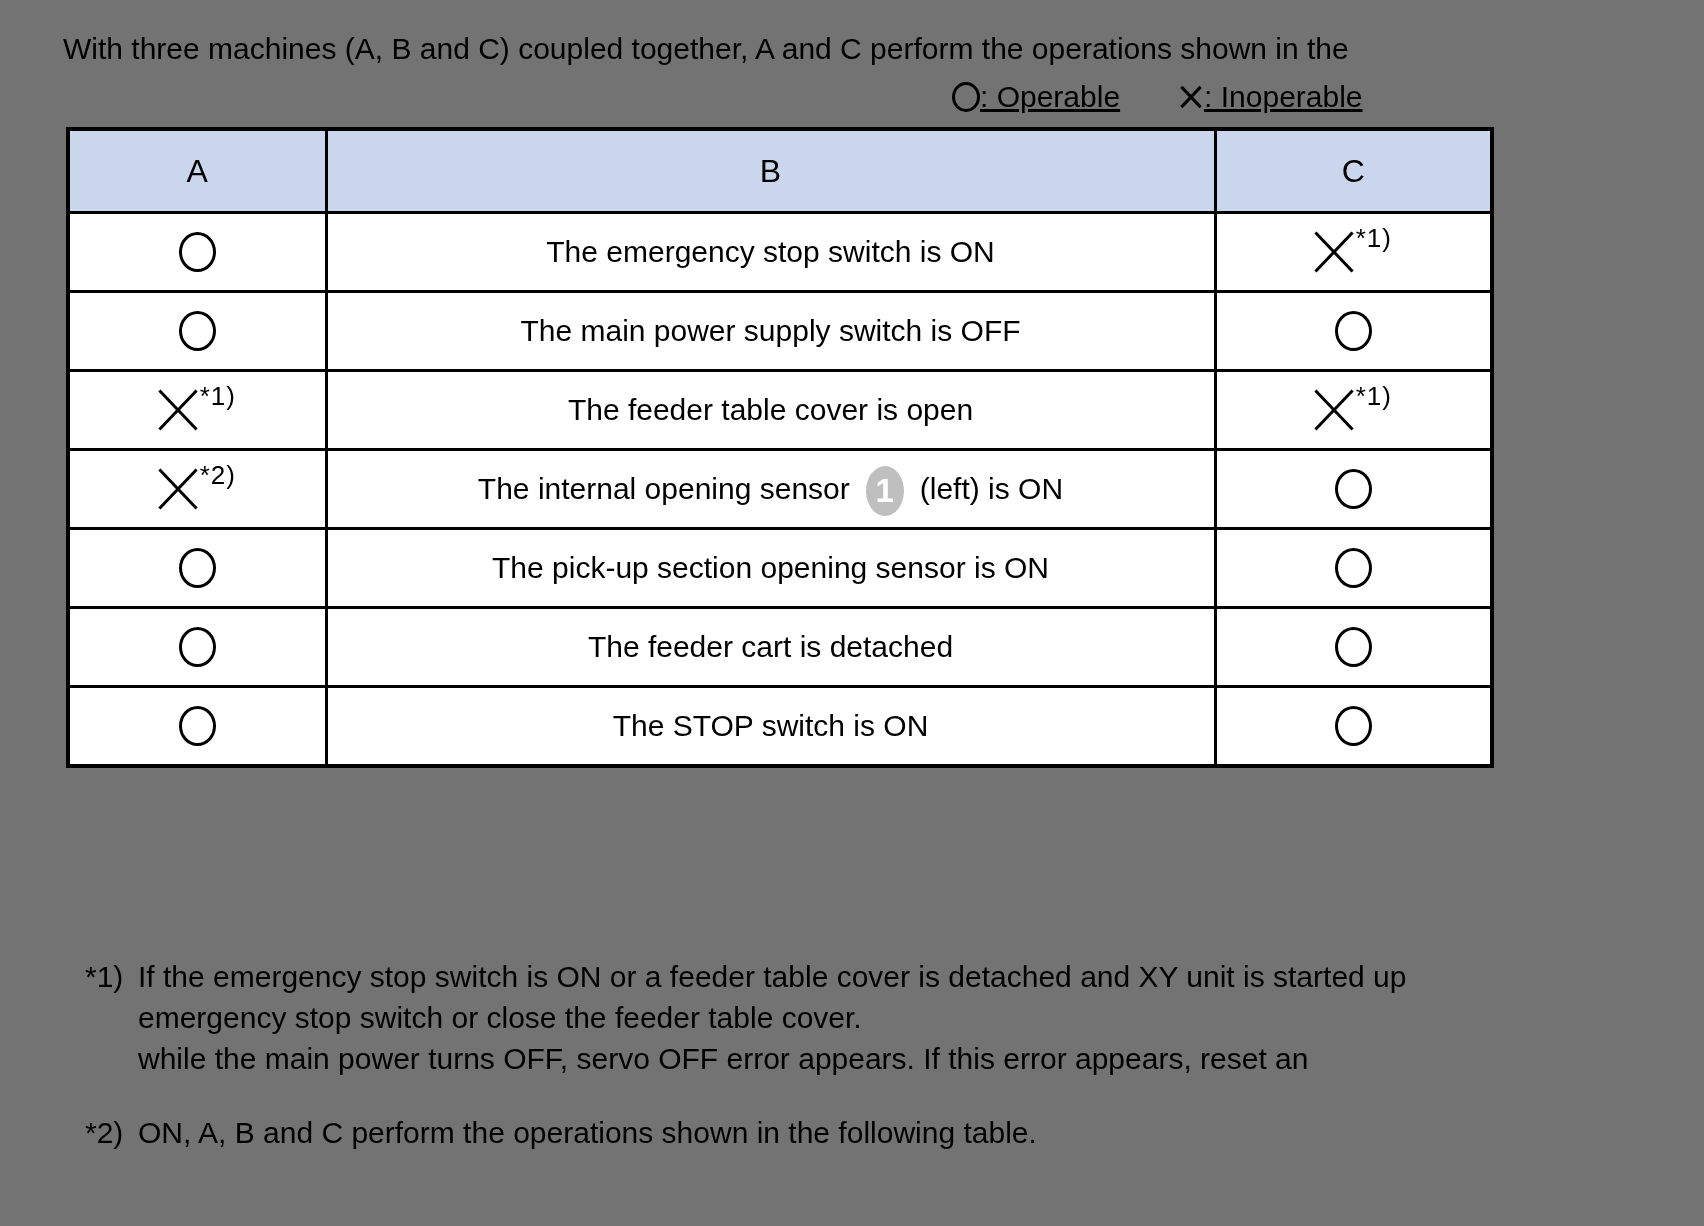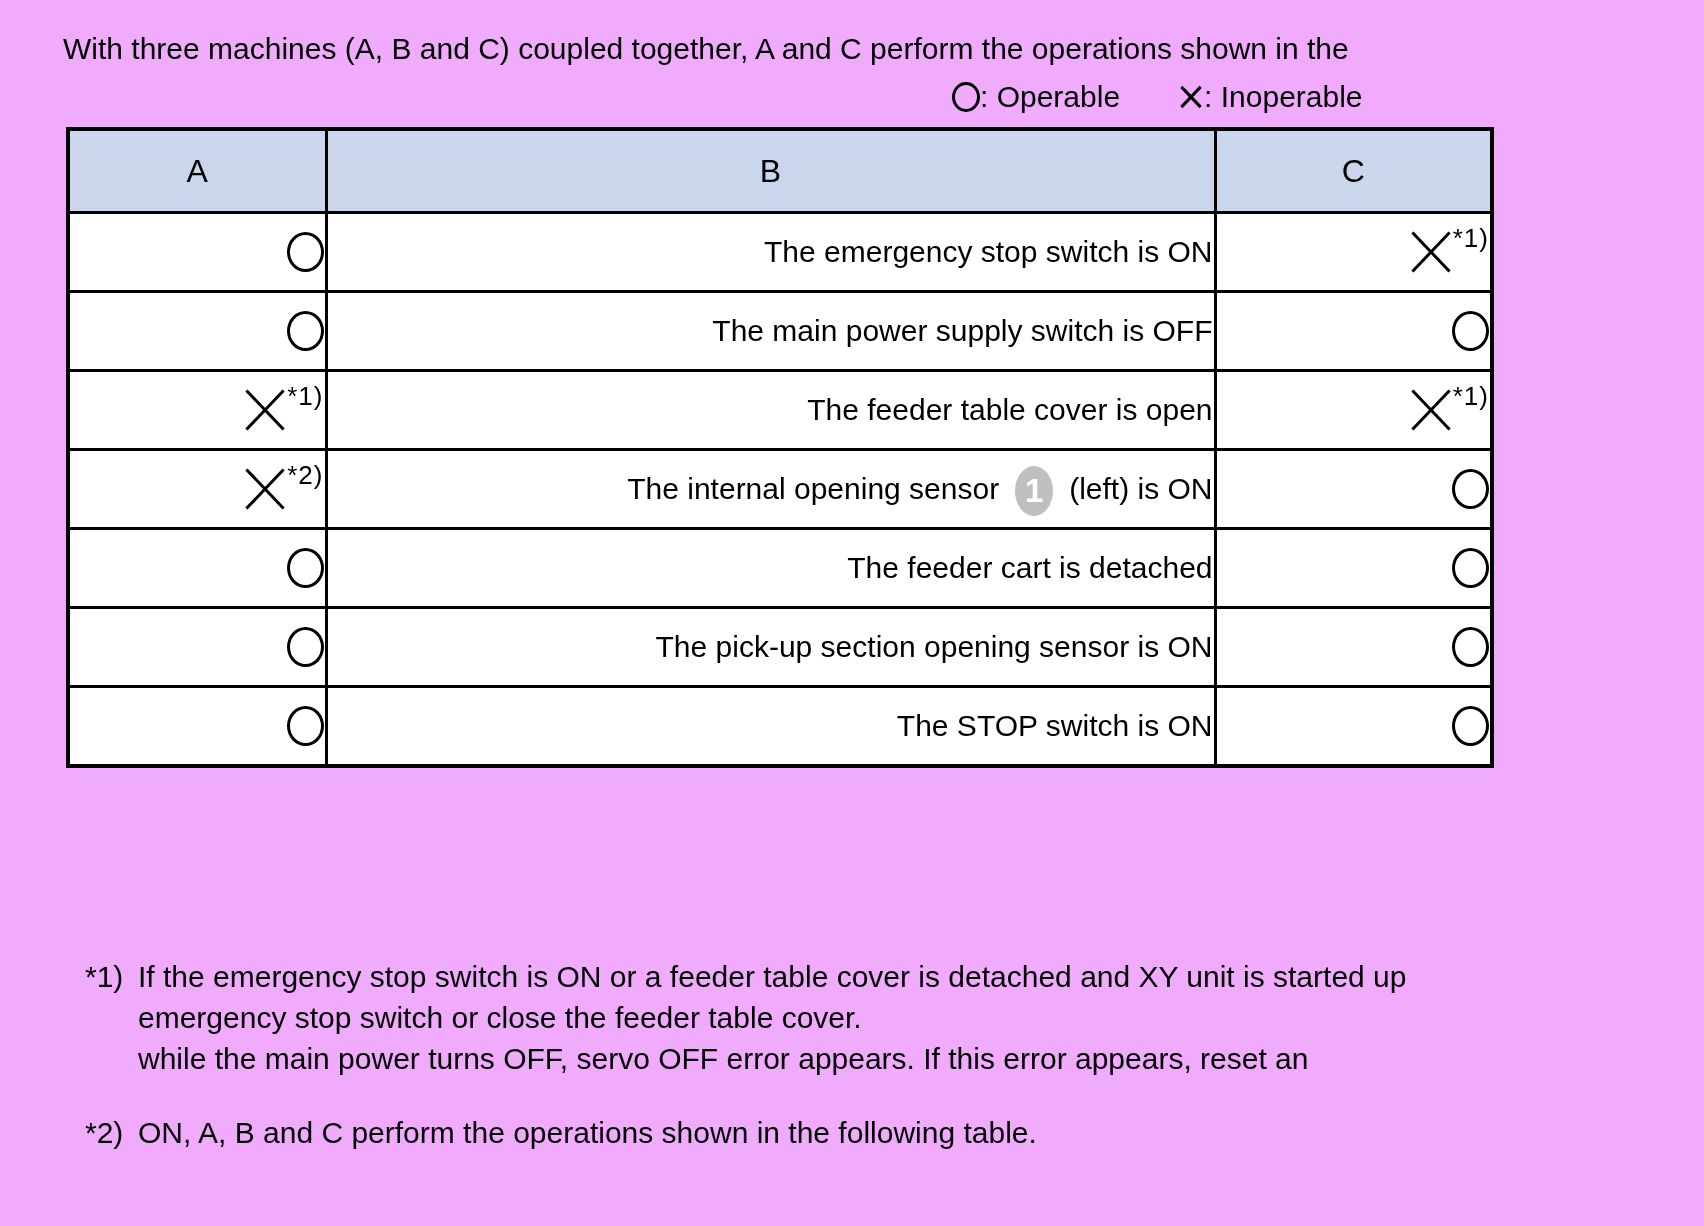--- a/index.html
+++ b/index.html
@@ -1,25 +1,25 @@
 <!DOCTYPE html>
 <html style="--header-bg: #C9D6EC; --badge-bg: #BFBFBF;"><head>
 <meta charset="utf-8">
 <style>
   html,body{margin:0;padding:0;background:#ffffff;}
   .page{
-    position:relative;width:1704px;height:1226px;background:#f0abfc;
+    position:relative;width:1704px;height:1226px;background:#737373;
     font-family:"Liberation Sans", sans-serif;color:#000;overflow:hidden;
   }
   
   .intro{position:absolute;left:63px;top:28px;font-size:30px;line-height:41px;}
   .intro div{white-space:nowrap;}
   
   .legend{position:absolute;left:952px;top:80px;display:flex;align-items:center;font-size:30px;}
-  .legend-item{display:flex;align-items:center;white-space:pre;}
+  .legend-item{display:flex;align-items:center;white-space:pre;text-decoration:underline;}
   .legend-gap{width:58px;}
   
   .omark{display:inline-block;width:31px;height:34px;border:3px solid #000;border-radius:50%;vertical-align:middle;box-sizing:content-box;}
   .omark.small{width:22px;height:24px;}
   
   .xmark{display:inline-block;position:relative;width:38px;height:40px;vertical-align:middle;--s:54px;--w:3px;}
   .xmark::before,.xmark::after{content:"";position:absolute;left:50%;top:50%;width:var(--w);height:var(--s);background:#000;}
   .xmark::before{transform:translate(-50%,-50%) rotate(43.5deg);}
   .xmark::after{transform:translate(-50%,-50%) rotate(-43.5deg);}
   .xmark.small{width:22px;height:22px;--s:28px;--w:3px;margin:0 2px;}
@@ -31,21 +31,21 @@
     border:4px solid #000;
   }
   .optable col.col-a{width:258px;}
   .optable col.col-b{width:889px;}
   .optable col.col-c{width:277px;}
   .optable th{
     background:var(--header-bg,#C9D6EC);height:78px;font-size:32px;font-weight:normal;
     border:3px solid #000;text-align:center;
   }
   .optable td{
-    border:3px solid #000;height:74px;text-align:right;font-size:30px;
+    border:3px solid #000;height:74px;text-align:center;font-size:30px;
     vertical-align:middle;background:#fff;
   }
   .badge{
     display:inline-flex;align-items:center;justify-content:center;
     width:38px;height:50px;border-radius:50%;
     background:var(--badge-bg,#BFBFBF);color:#fff;font-weight:bold;font-size:33px;
     vertical-align:middle;margin:-14px 16px;
   }
   
   .footnote{position:absolute;display:flex;font-size:30px;line-height:41px;}
@@ -108,26 +108,26 @@
           <td><span>The feeder table cover is open</span></td>
           <td><span class="mark"><span class="xmark"></span><span class="marknote">*1)</span></span></td>
         </tr>
         <tr>
           <td><span class="mark"><span class="xmark"></span><span class="marknote">*2)</span></span></td>
           <td><span>The internal opening sensor</span><span class="badge">1</span><span>(left) is ON</span></td>
           <td><span class="mark"><span class="omark"></span></span></td>
         </tr>
         <tr>
           <td><span class="mark"><span class="omark"></span></span></td>
-          <td><span>The feeder cart is detached</span></td>
+          <td><span>The pick-up section opening sensor is ON</span></td>
           <td><span class="mark"><span class="omark"></span></span></td>
         </tr>
         <tr>
           <td><span class="mark"><span class="omark"></span></span></td>
-          <td><span>The pick-up section opening sensor is ON</span></td>
+          <td><span>The feeder cart is detached</span></td>
           <td><span class="mark"><span class="omark"></span></span></td>
         </tr>
         <tr>
           <td><span class="mark"><span class="omark"></span></span></td>
           <td><span>The STOP switch is ON</span></td>
           <td><span class="mark"><span class="omark"></span></span></td>
         </tr>
       </tbody>
   </table>
 

